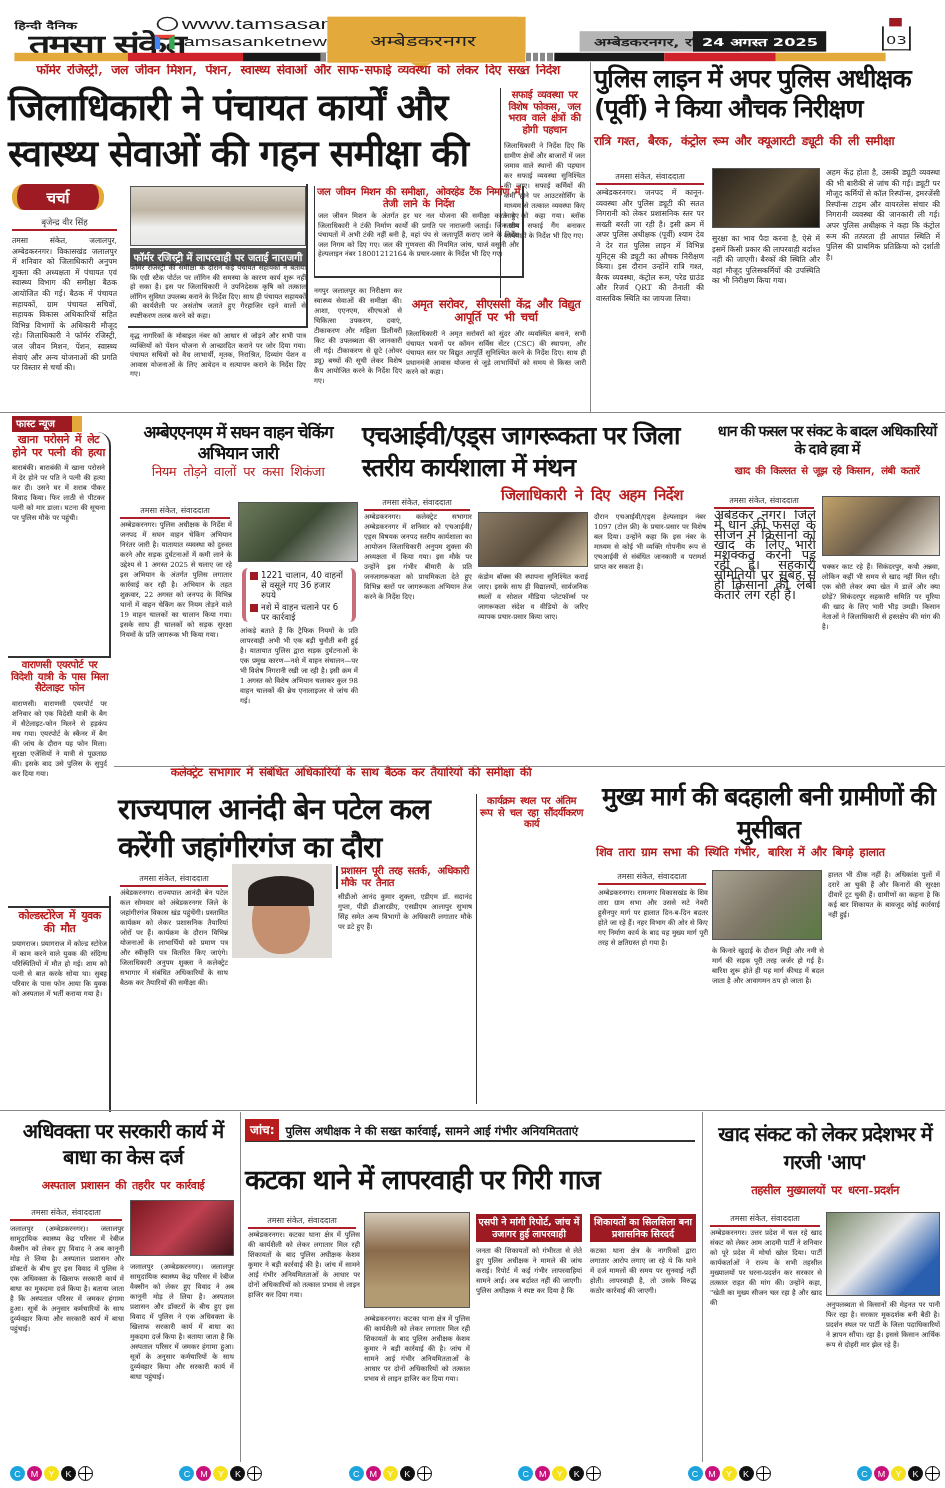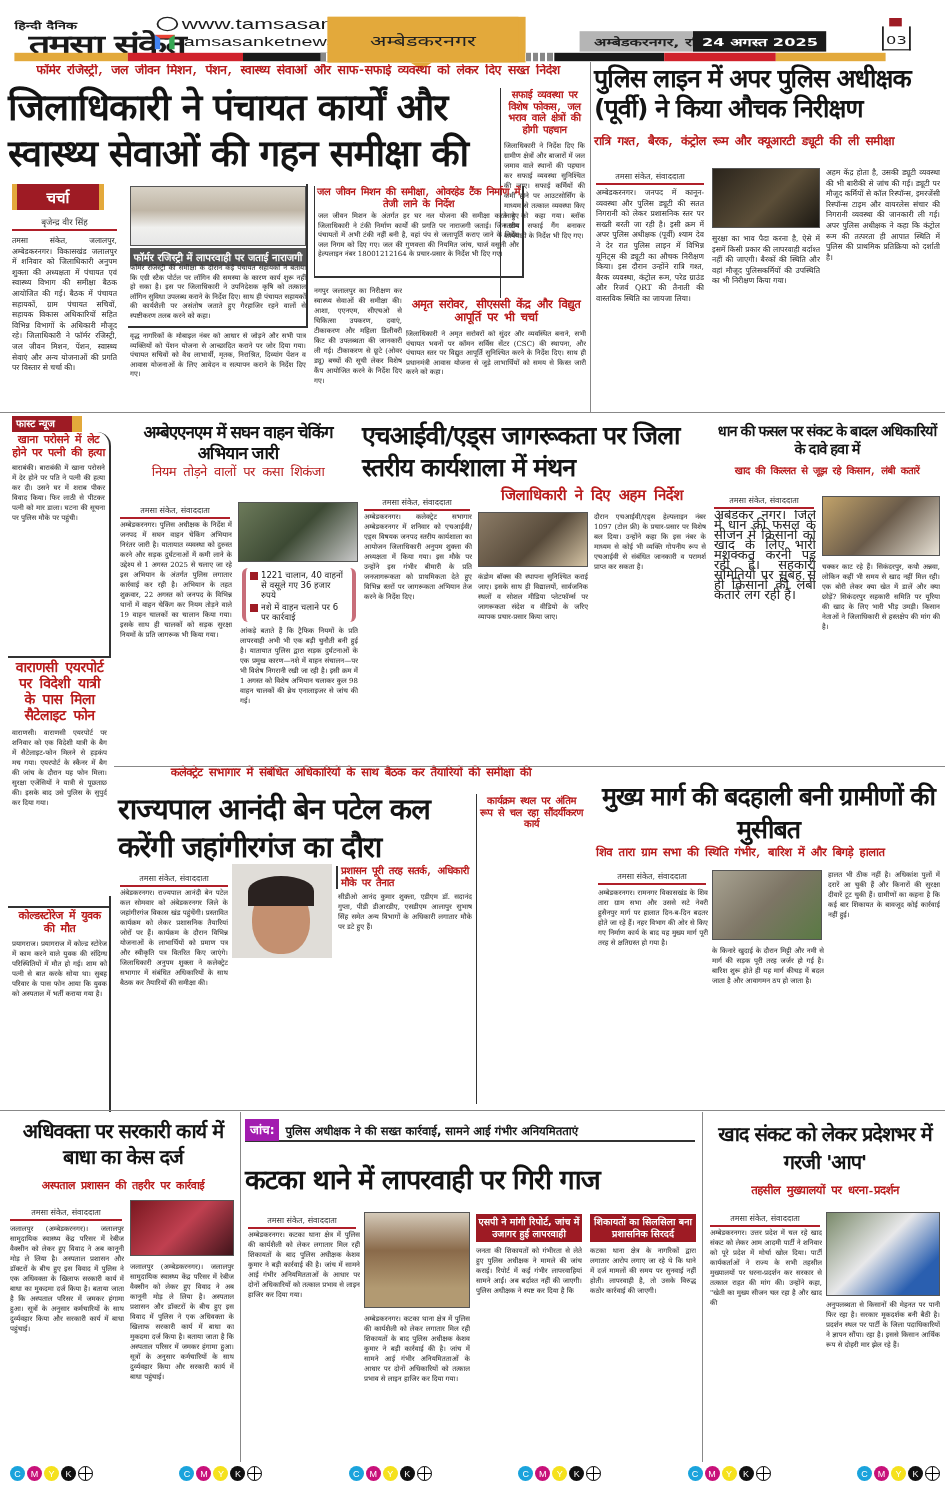--- a/index.html
+++ b/index.html
@@ -57,21 +57,21 @@
 [data-name="masthead"]{transform-origin:0 0;transform:scale(1.8,1.2)}
 </style>
 
 <div class="abs sub" data-name="lead-kicker" style="left:8px;top:64px;width:580px;font-size:12.5px;font-weight:bold;text-align:center;white-space:nowrap;overflow:hidden">फॉर्मर रजिस्ट्री, जल जीवन मिशन, पेंशन, स्वास्थ्य सेवाओं और साफ-सफाई व्यवस्था को लेकर दिए सख्त निर्देश</div>
 <div class="abs hl" data-name="lead-headline" style="left:8px;top:85px;width:490px;font-size:37px;line-height:46px">जिलाधिकारी ने पंचायत कार्यों और स्वास्थ्य सेवाओं की गहन समीक्षा की</div>
 <div class="abs" data-name="lead-side-box" style="left:500px;top:88px;width:88px;height:210px;border-left:1px solid #333">
   <div class="sub" data-name="lead-side-head" style="font-size:10px;font-weight:bold;text-align:center;padding:2px 3px">सफाई व्यवस्था पर विशेष फोकस, जल भराव वाले क्षेत्रों की होगी पहचान</div>
   <div class="body" data-name="lead-side-body" style="padding:3px 3px;font-size:7px;line-height:10px">जिलाधिकारी ने निर्देश दिए कि ग्रामीण क्षेत्रों और बाजारों में जल जमाव वाले स्थानों की पहचान कर सफाई व्यवस्था सुनिश्चित की जाए। सफाई कर्मियों की कमी होने पर आउटसोर्सिंग के माध्यम से तत्काल व्यवस्था किए जाने को कहा गया। ब्लॉक स्तरीय सफाई गैंग बनाकर कार्यवाही के निर्देश भी दिए गए।</div>
 </div>
 
-<div class="abs" data-name="charcha-tag" style="left:12px;top:184px;width:92px;height:26px;background:#9e1b24;border-radius:0;border-left:5px solid #e3a93b;border-right:5px solid #e3a93b;display:flex;align-items:center;justify-content:center">
+<div class="abs" data-name="charcha-tag" style="left:12px;top:184px;width:92px;height:26px;background:#9e1b24;border-radius:12px;border-left:5px solid #e3a93b;border-right:5px solid #e3a93b;display:flex;align-items:center;justify-content:center">
   <span data-name="charcha-label" style="color:#fff;font-weight:bold;font-size:15px">चर्चा</span>
 </div>
 <div class="abs byline" data-name="lead-author" style="left:12px;top:216px;width:105px;font-size:8.5px">बृजेन्द्र वीर सिंह</div>
 <div class="abs body" data-name="lead-body" style="left:12px;top:236px;width:105px;height:175px;overflow:hidden">तमसा संकेत, जलालपुर, अम्बेडकरनगर। विकासखंड जलालपुर में शनिवार को जिलाधिकारी अनुपम शुक्ला की अध्यक्षता में पंचायत एवं स्वास्थ्य विभाग की समीक्षा बैठक आयोजित की गई। बैठक में पंचायत सहायकों, ग्राम पंचायत सचिवों, सहायक विकास अधिकारियों सहित विभिन्न विभागों के अधिकारी मौजूद रहे। जिलाधिकारी ने फॉर्मर रजिस्ट्री, जल जीवन मिशन, पेंशन, स्वास्थ्य सेवाएं और अन्य योजनाओं की प्रगति पर विस्तार से चर्चा की।</div>
 
 <div class="abs photo" data-name="lead-photo" style="left:130px;top:186px;width:176px;height:60px;background:linear-gradient(180deg,#d8d2c6 0,#bfb5a5 40%,#f0f0ee 70%,#e6e6e6 100%)"></div>
 <div class="abs" data-name="lead-photo-caption" style="left:130px;top:248px;width:176px;background:#555;color:#fff;font-size:10px;font-weight:bold;text-align:center;padding:2px 0">फॉर्मर रजिस्ट्री में लापरवाही पर जताई नाराजगी</div>
 <div class="abs body" data-name="lead-caption-body" style="left:130px;top:264px;width:176px;height:62px;overflow:hidden;font-size:7px;line-height:9.6px">फॉर्मर रजिस्ट्री की समीक्षा के दौरान कई पंचायत सहायकों ने बताया कि एग्री स्टैक पोर्टल पर लॉगिन की समस्या के कारण कार्य शुरू नहीं हो सका है। इस पर जिलाधिकारी ने उपनिदेशक कृषि को तत्काल लॉगिन सुविधा उपलब्ध कराने के निर्देश दिए। साथ ही पंचायत सहायकों की कार्यशैली पर असंतोष जताते हुए गैरहाजिर रहने वालों से स्पष्टीकरण तलब करने को कहा।</div>
 <div class="abs" data-name="lead-caption-frame" style="left:128px;top:184px;width:180px;height:144px;border-right:2px solid #333;border-bottom:2px solid #333"></div>
 
@@ -91,21 +91,21 @@
 <div class="abs photo" data-name="police-photo" style="left:712px;top:168px;width:108px;height:60px;background:linear-gradient(135deg,#2a241c,#5b4e38 55%,#1b1813)"></div>
 <div class="abs body" data-name="police-body-2" style="left:712px;top:234px;width:108px;height:176px;overflow:hidden">सुरक्षा का भाव पैदा करना है, ऐसे में इसमें किसी प्रकार की लापरवाही बर्दाश्त नहीं की जाएगी। बैरकों की स्थिति और वहां मौजूद पुलिसकर्मियों की उपस्थिति का भी निरीक्षण किया गया।</div>
 <div class="abs body" data-name="police-body-3" style="left:826px;top:168px;width:114px;height:242px;overflow:hidden">अहम केंद्र होता है, उसकी ड्यूटी व्यवस्था की भी बारीकी से जांच की गई। ड्यूटी पर मौजूद कर्मियों से कॉल रिस्पॉन्स, इमरजेंसी रिस्पॉन्स टाइम और वायरलेस संचार की निगरानी व्यवस्था की जानकारी ली गई। अपर पुलिस अधीक्षक ने कहा कि कंट्रोल रूम की तत्परता ही आपात स्थिति में पुलिस की प्राथमिक प्रतिक्रिया को दर्शाती है।</div>
 
 <div class="abs" data-name="fast-news-tag" style="left:12px;top:416px;width:70px;height:16px;background:#9e1b24;color:#fff;font-size:10px;font-weight:bold;padding-left:4px;border-right:10px solid #e3a93b">फास्ट न्यूज</div>
 <div class="abs" data-name="fast-news-column" style="left:8px;top:432px;width:103px;height:680px;border-right:2px solid #333;border-radius:0 14px 0 0">
   <div class="sub" data-name="fast-news-head-1" style="font-size:11px;font-weight:bold;text-align:center;padding:2px">खाना परोसने में लेट होने पर पत्नी की हत्या</div>
   <div class="body" data-name="fast-news-body-1" style="font-size:7px;line-height:10px;padding:2px 4px;height:170px;overflow:hidden">बाराबंकी। बाराबंकी में खाना परोसने में देर होने पर पति ने पत्नी की हत्या कर दी। उसने घर में शराब पीकर विवाद किया। फिर लाठी से पीटकर पत्नी को मार डाला। घटना की सूचना पर पुलिस मौके पर पहुंची।</div>
 </div>
 <div class="abs" data-name="fast-news-box-2" style="left:8px;top:656px;width:103px;height:240px;background:#fff;border-top:2px solid #333">
-  <div class="sub" data-name="fast-news-head-2" style="font-size:14px;font-weight:bold;text-align:center;padding:2px">वाराणसी एयरपोर्ट पर विदेशी यात्री के पास मिला सैटेलाइट फोन</div>
+  <div class="sub" data-name="fast-news-head-2" style="font-size:10px;font-weight:bold;text-align:center;padding:2px">वाराणसी एयरपोर्ट पर विदेशी यात्री के पास मिला सैटेलाइट फोन</div>
   <div class="body" data-name="fast-news-body-2" style="font-size:7px;line-height:10px;padding:2px 4px;height:180px;overflow:hidden">वाराणसी। वाराणसी एयरपोर्ट पर शनिवार को एक विदेशी यात्री के बैग में सैटेलाइट-फोन मिलने से हड़कंप मच गया। एयरपोर्ट के स्कैनर में बैग की जांच के दौरान यह फोन मिला। सुरक्षा एजेंसियों ने यात्री से पूछताछ की। इसके बाद उसे पुलिस के सुपुर्द कर दिया गया।</div>
 </div>
 <div class="abs" data-name="fast-news-box-3" style="left:8px;top:906px;width:103px;height:200px;border-top:2px solid #333">
   <div class="sub" data-name="fast-news-head-3" style="font-size:11px;font-weight:bold;text-align:center;padding:2px">कोल्डस्टोरेज में युवक की मौत</div>
   <div class="body" data-name="fast-news-body-3" style="font-size:7px;line-height:10px;padding:2px 4px;height:150px;overflow:hidden">प्रयागराज। प्रयागराज में कोल्ड स्टोरेज में काम करने वाले युवक की संदिग्ध परिस्थितियों में मौत हो गई। शाम को पत्नी से बात करके सोया था। सुबह परिवार के पास फोन आया कि युवक को अस्पताल में भर्ती कराया गया है।</div>
 </div>
 
 <div class="abs hl" data-name="vehicle-headline" style="left:118px;top:422px;width:240px;font-size:17px;line-height:21px;text-align:center">अम्बेएएनएम में सघन वाहन चेकिंग अभियान जारी</div>
 <div class="abs sub" data-name="vehicle-subhead" style="left:118px;top:466px;width:240px;font-size:13px;text-align:center">नियम तोड़ने वालों पर कसा शिकंजा</div>
 <div class="abs byline" data-name="vehicle-byline" style="left:120px;top:504px;width:110px">तमसा संकेत, संवाददाता</div>
@@ -161,21 +161,21 @@
 <div class="abs body" data-name="road-body-3" style="left:828px;top:870px;width:112px;height:234px;overflow:hidden;font-size:7px;line-height:10px">हालत भी ठीक नहीं है। अधिकांश पुलों में दरारें आ चुकी हैं और किनारों की सुरक्षा दीवारें टूट चुकी हैं। ग्रामीणों का कहना है कि कई बार शिकायत के बावजूद कोई कार्रवाई नहीं हुई।</div>
 
 <div class="abs hl" data-name="advocate-headline" style="left:8px;top:1118px;width:230px;font-size:20px;line-height:26px;text-align:center">अधिवक्ता पर सरकारी कार्य में बाधा का केस दर्ज</div>
 <div class="abs sub" data-name="advocate-subhead" style="left:8px;top:1180px;width:230px;font-size:11px;font-weight:bold;text-align:center;white-space:nowrap">अस्पताल प्रशासन की तहरीर पर कार्रवाई</div>
 <div class="abs byline" data-name="advocate-byline" style="left:10px;top:1206px;width:112px">तमसा संकेत, संवाददाता</div>
 <div class="abs photo" data-name="advocate-photo" style="left:130px;top:1200px;width:104px;height:56px;background:linear-gradient(135deg,#7a1820,#c04050 50%,#40141a)"></div>
 <div class="abs body" data-name="advocate-body" style="left:10px;top:1224px;width:114px;height:238px;overflow:hidden;font-size:7px;line-height:10px">जलालपुर (अम्बेडकरनगर)। जलालपुर सामुदायिक स्वास्थ्य केंद्र परिसर में रेबीज वैक्सीन को लेकर हुए विवाद ने अब कानूनी मोड़ ले लिया है। अस्पताल प्रशासन और डॉक्टरों के बीच हुए इस विवाद में पुलिस ने एक अधिवक्ता के खिलाफ सरकारी कार्य में बाधा का मुकदमा दर्ज किया है। बताया जाता है कि अस्पताल परिसर में जमकर हंगामा हुआ। सूत्रों के अनुसार कर्मचारियों के साथ दुर्व्यवहार किया और सरकारी कार्य में बाधा पहुंचाई।</div>
 <div class="abs body" data-name="advocate-body-2" style="left:130px;top:1262px;width:104px;height:200px;overflow:hidden;font-size:7px;line-height:10px">जलालपुर (अम्बेडकरनगर)। जलालपुर सामुदायिक स्वास्थ्य केंद्र परिसर में रेबीज वैक्सीन को लेकर हुए विवाद ने अब कानूनी मोड़ ले लिया है। अस्पताल प्रशासन और डॉक्टरों के बीच हुए इस विवाद में पुलिस ने एक अधिवक्ता के खिलाफ सरकारी कार्य में बाधा का मुकदमा दर्ज किया है। बताया जाता है कि अस्पताल परिसर में जमकर हंगामा हुआ। सूत्रों के अनुसार कर्मचारियों के साथ दुर्व्यवहार किया और सरकारी कार्य में बाधा पहुंचाई।</div>
 
 <div class="abs" data-name="katka-strap" style="left:245px;top:1120px;width:450px;height:22px;border-bottom:2px solid #333;display:flex;align-items:center">
-  <span data-name="strap-label" style="background:#a21caf;color:#fff;font-weight:bold;font-size:12px;padding:2px 5px;height:22px">जांच:</span>
+  <span data-name="strap-label" style="background:#b91c1c;color:#fff;font-weight:bold;font-size:12px;padding:2px 5px;height:22px">जांच:</span>
   <span data-name="strap-text" style="font-size:11.5px;font-weight:bold;padding-left:6px;white-space:nowrap">पुलिस अधीक्षक ने की सख्त कार्रवाई, सामने आई गंभीर अनियमितताएं</span>
 </div>
 <div class="abs hl" data-name="katka-headline" style="left:245px;top:1166px;width:450px;font-size:27px;white-space:nowrap">कटका थाने में लापरवाही पर गिरी गाज</div>
 <div class="abs byline" data-name="katka-byline" style="left:248px;top:1214px;width:108px">तमसा संकेत, संवाददाता</div>
 <div class="abs body" data-name="katka-body-1" style="left:248px;top:1230px;width:112px;height:234px;overflow:hidden;font-size:7px;line-height:10px">अम्बेडकरनगर। कटका थाना क्षेत्र में पुलिस की कार्यशैली को लेकर लगातार मिल रही शिकायतों के बाद पुलिस अधीक्षक केशव कुमार ने बड़ी कार्रवाई की है। जांच में सामने आई गंभीर अनियमितताओं के आधार पर दोनों अधिकारियों को तत्काल प्रभाव से लाइन हाजिर कर दिया गया।</div>
 <div class="abs photo" data-name="katka-photo" style="left:364px;top:1212px;width:106px;height:96px;background:linear-gradient(180deg,#d4c9b8 0,#8a6a4a 40%,#b29a72 80%)"></div>
 <div class="abs body" data-name="katka-body-1b" style="left:364px;top:1314px;width:106px;height:150px;overflow:hidden;font-size:7px;line-height:10px">अम्बेडकरनगर। कटका थाना क्षेत्र में पुलिस की कार्यशैली को लेकर लगातार मिल रही शिकायतों के बाद पुलिस अधीक्षक केशव कुमार ने बड़ी कार्रवाई की है। जांच में सामने आई गंभीर अनियमितताओं के आधार पर दोनों अधिकारियों को तत्काल प्रभाव से लाइन हाजिर कर दिया गया।</div>
 <div class="abs redtag" data-name="katka-box1-head" style="left:476px;top:1214px;width:106px;font-size:9.5px;line-height:12px;padding:2px">एसपी ने मांगी रिपोर्ट, जांच में उजागर हुई लापरवाही</div>
 <div class="abs body" data-name="katka-box1-body" style="left:476px;top:1246px;width:106px;height:218px;overflow:hidden;font-size:7px;line-height:10px">जनता की शिकायतों को गंभीरता से लेते हुए पुलिस अधीक्षक ने मामले की जांच कराई। रिपोर्ट में कई गंभीर लापरवाहियां सामने आईं। अब बर्दाश्त नहीं की जाएगी। पुलिस अधीक्षक ने स्पष्ट कर दिया है कि</div>
 <div class="abs redtag" data-name="katka-box2-head" style="left:590px;top:1214px;width:106px;font-size:9.5px;line-height:12px;padding:2px">शिकायतों का सिलसिला बना प्रशासनिक सिरदर्द</div>

